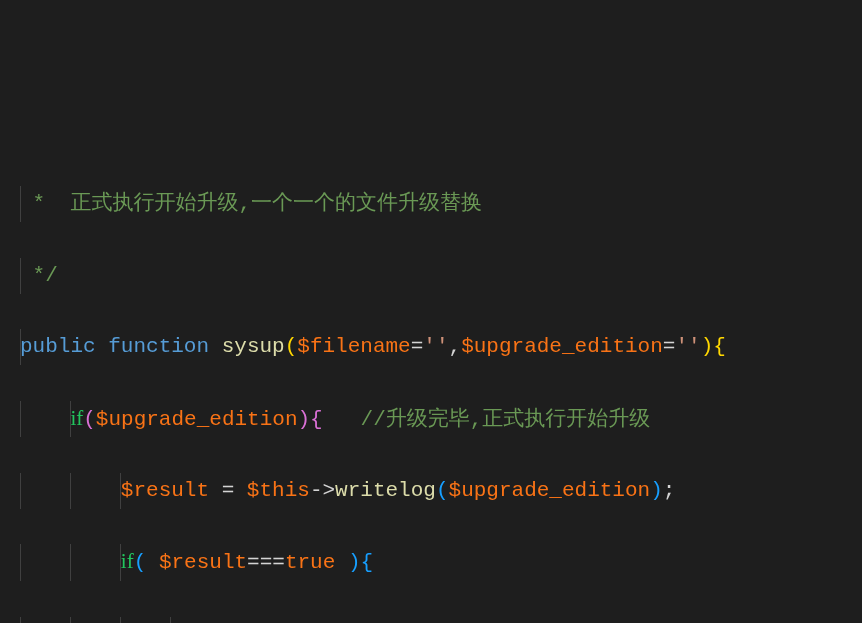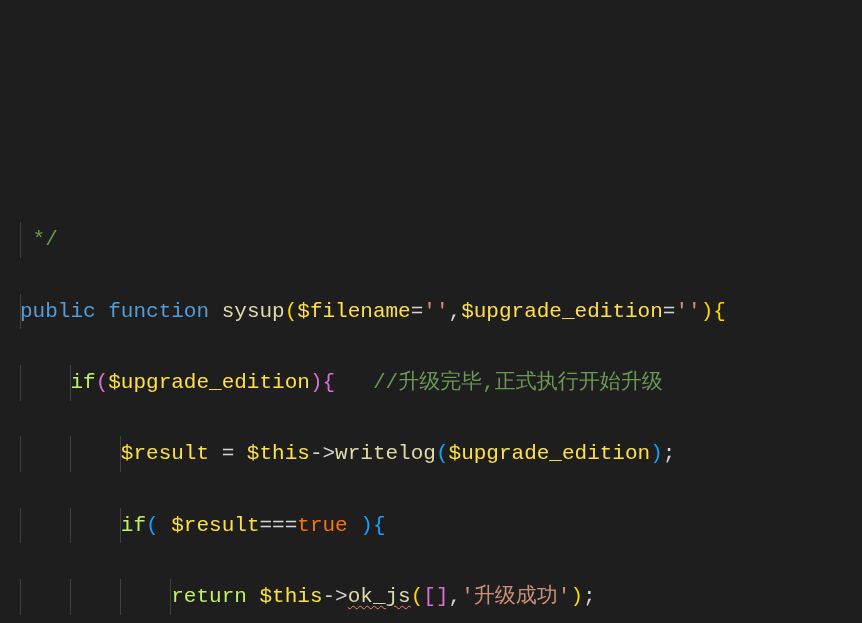--- a/index.html
+++ b/index.html
@@ -31,43 +31,43 @@
       bottom: 0;
       width: 1px;
       background: #404040;
     }
     .g1 { left: 20px; }
     .g2 { left: 70px; }
     .g3 { left: 120px; }
     .g4 { left: 170px; }
     .comment { color: #6a9955; }
     .keyword { color: #569cd6; text-align: right; }
-    .control { color: #bef264; }
+    .control { color: #22c55e; font-family: Liberation Serif, serif; }
     .function-name { color: #dcdcaa; }
-    .variable { color: #fde047; }
+    .variable { color: #f97316; }
     .string { color: #ce9178; }
     .literal { color: #f97316; }
     .punct { color: #d4d4d4; }
     .operator { color: #d4d4d4; }
     .paren { color: #ffd700; }
     .paren2 { color: #da70d6; }
     .paren3 { color: #179fff; }
     .squiggle {
       text-decoration: underline wavy #f48771;
       text-decoration-thickness: 1px;
       text-underline-offset: 3px;
     }
   </style>
 </head>
 <body>
 
 
 
 <div class="code-container">
-<span class="line"><span class="guide g1"></span></span>
+<span class="line"><span class="guide g1"></span><span class="comment"> *  正式执行开始升级,一个一个的文件升级替换</span></span>
 <span class="line"><span class="guide g1"></span><span class="comment"> */</span></span>
 <span class="line"><span class="guide g1"></span><span class="keyword">public</span> <span class="keyword">function</span> <span class="function-name">sysup</span><span class="paren">(</span><span class="variable">$filename</span><span class="operator">=</span><span class="string">''</span><span class="punct">,</span><span class="variable">$upgrade_edition</span><span class="operator">=</span><span class="string">''</span><span class="paren">)</span><span class="paren">{</span></span>
 <span class="line"><span class="guide g1"></span><span class="guide g2"></span>    <span class="control">if</span><span class="paren2">(</span><span class="variable">$upgrade_edition</span><span class="paren2">)</span><span class="paren2">{</span>   <span class="comment">//升级完毕,正式执行开始升级</span></span>
 <span class="line"><span class="guide g1"></span><span class="guide g2"></span><span class="guide g3"></span>        <span class="variable">$result</span><span class="operator"> = </span><span class="variable">$this</span><span class="operator">-&gt;</span><span class="function-name">writelog</span><span class="paren3">(</span><span class="variable">$upgrade_edition</span><span class="paren3">)</span><span class="punct">;</span></span>
 <span class="line"><span class="guide g1"></span><span class="guide g2"></span><span class="guide g3"></span>        <span class="control">if</span><span class="paren3">(</span> <span class="variable">$result</span><span class="operator">===</span><span class="literal">true</span> <span class="paren3">)</span><span class="paren3">{</span></span>
 <span class="line"><span class="guide g1"></span><span class="guide g2"></span><span class="guide g3"></span><span class="guide g4"></span>            <span class="control">return</span> <span class="variable">$this</span><span class="operator">-&gt;</span><span class="function-name squiggle">ok_js</span><span class="paren">(</span><span class="paren2">[</span><span class="paren2">]</span><span class="punct">,</span><span class="string">'升级成功'</span><span class="paren">)</span><span class="punct">;</span></span>
 
 
 
 

